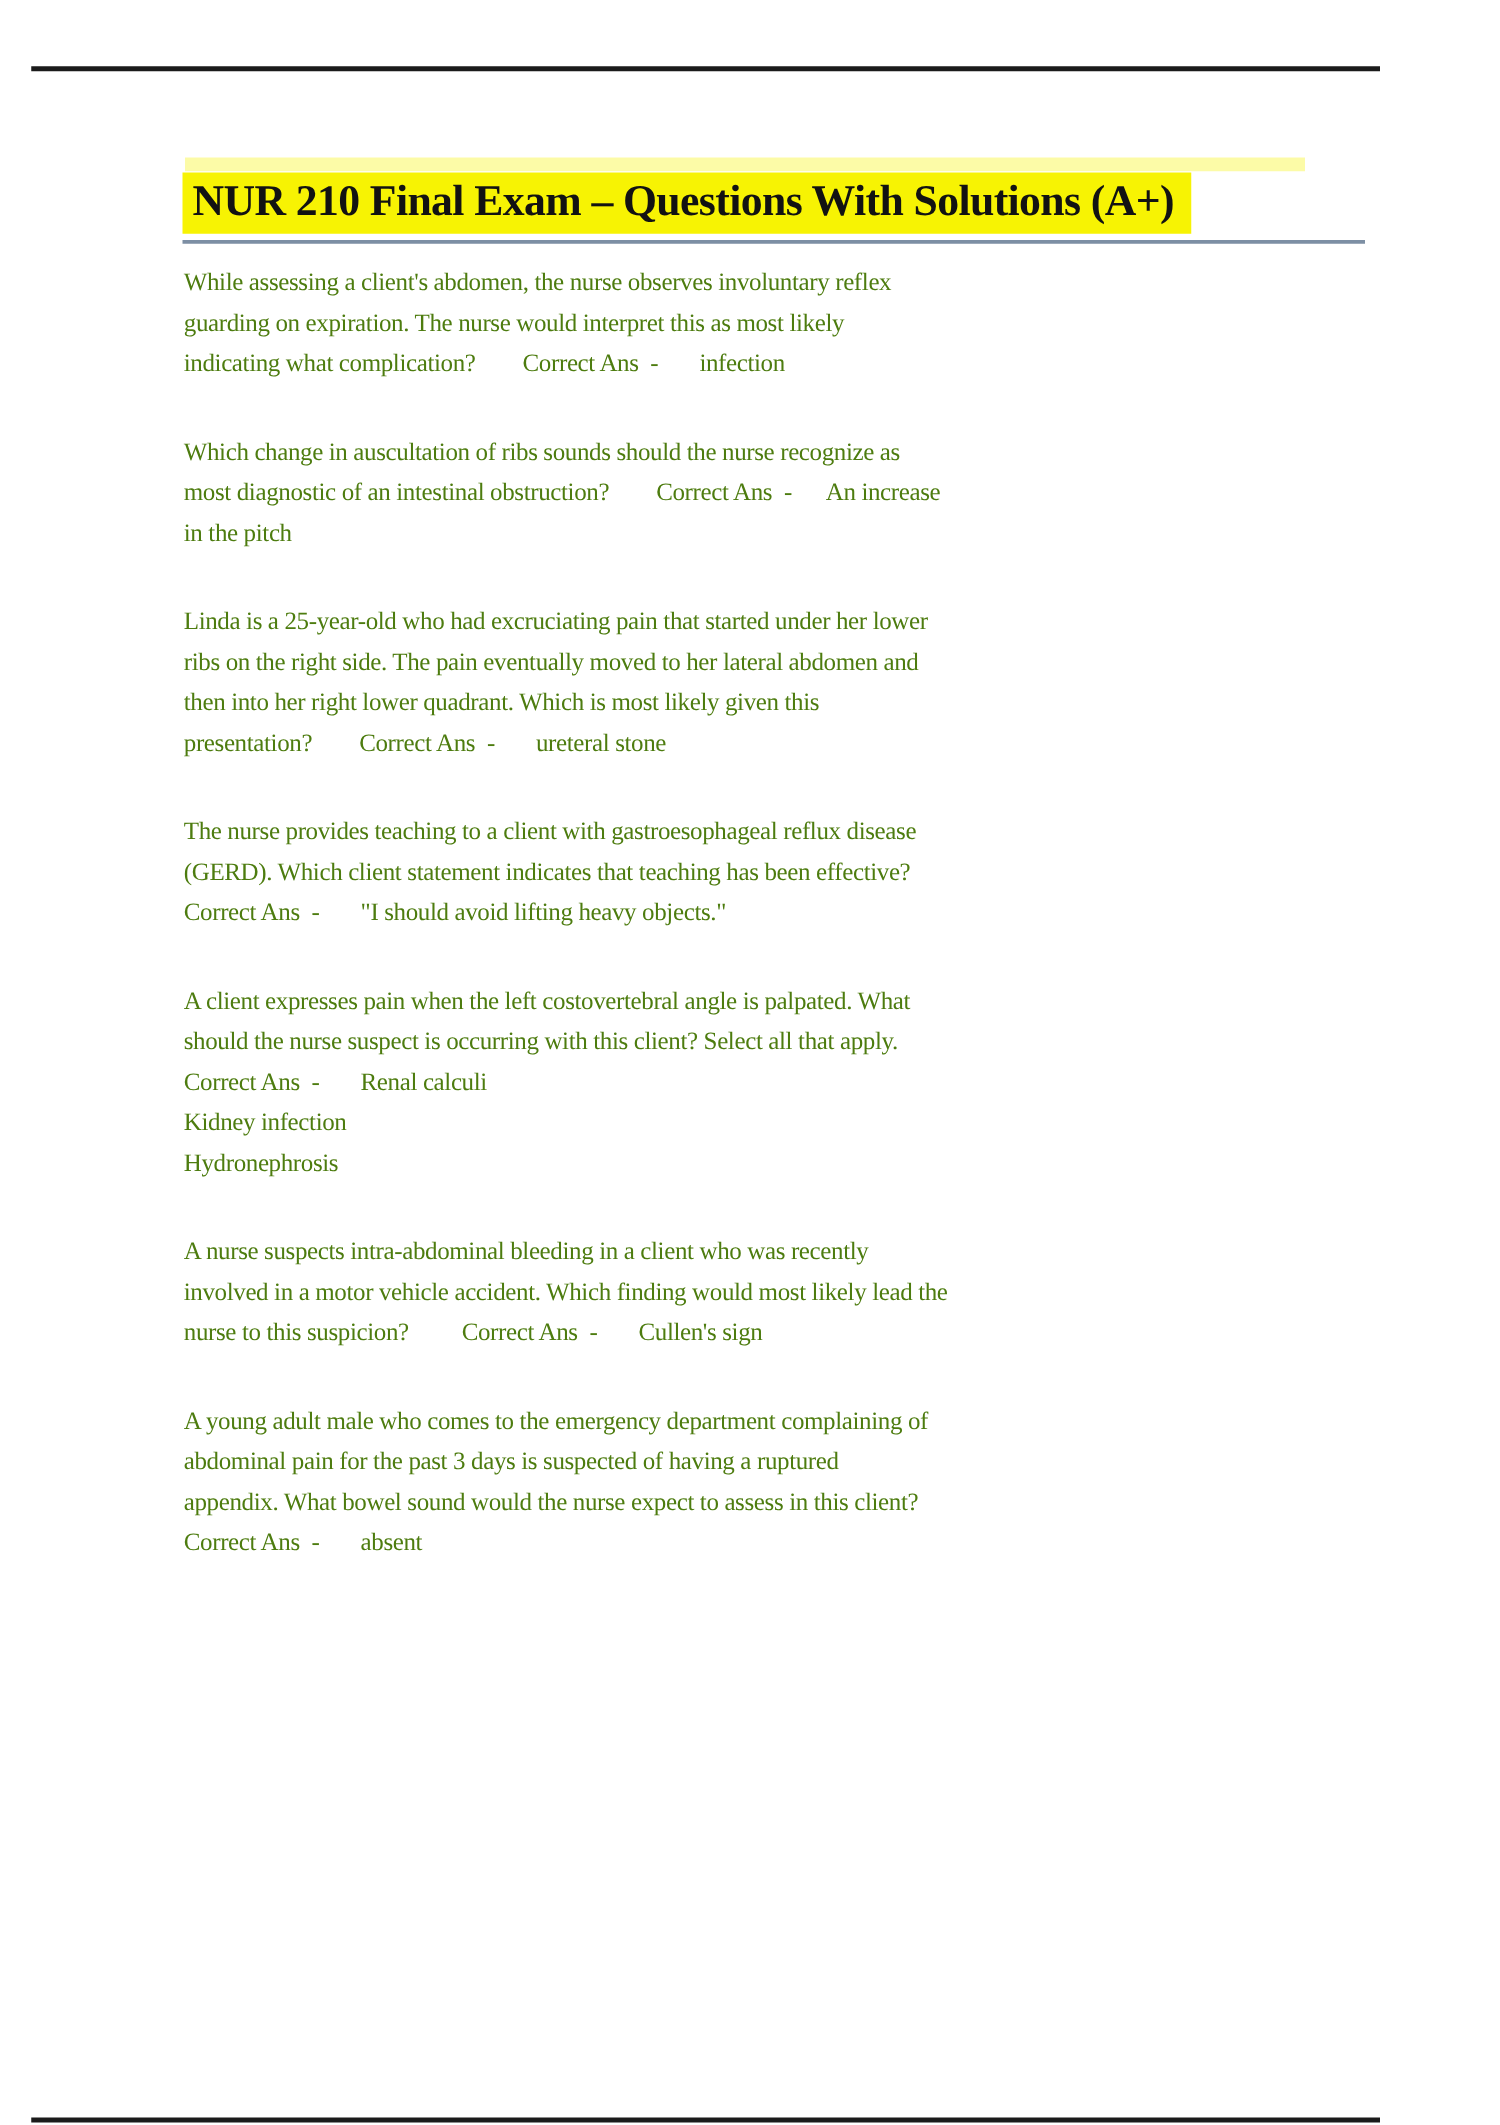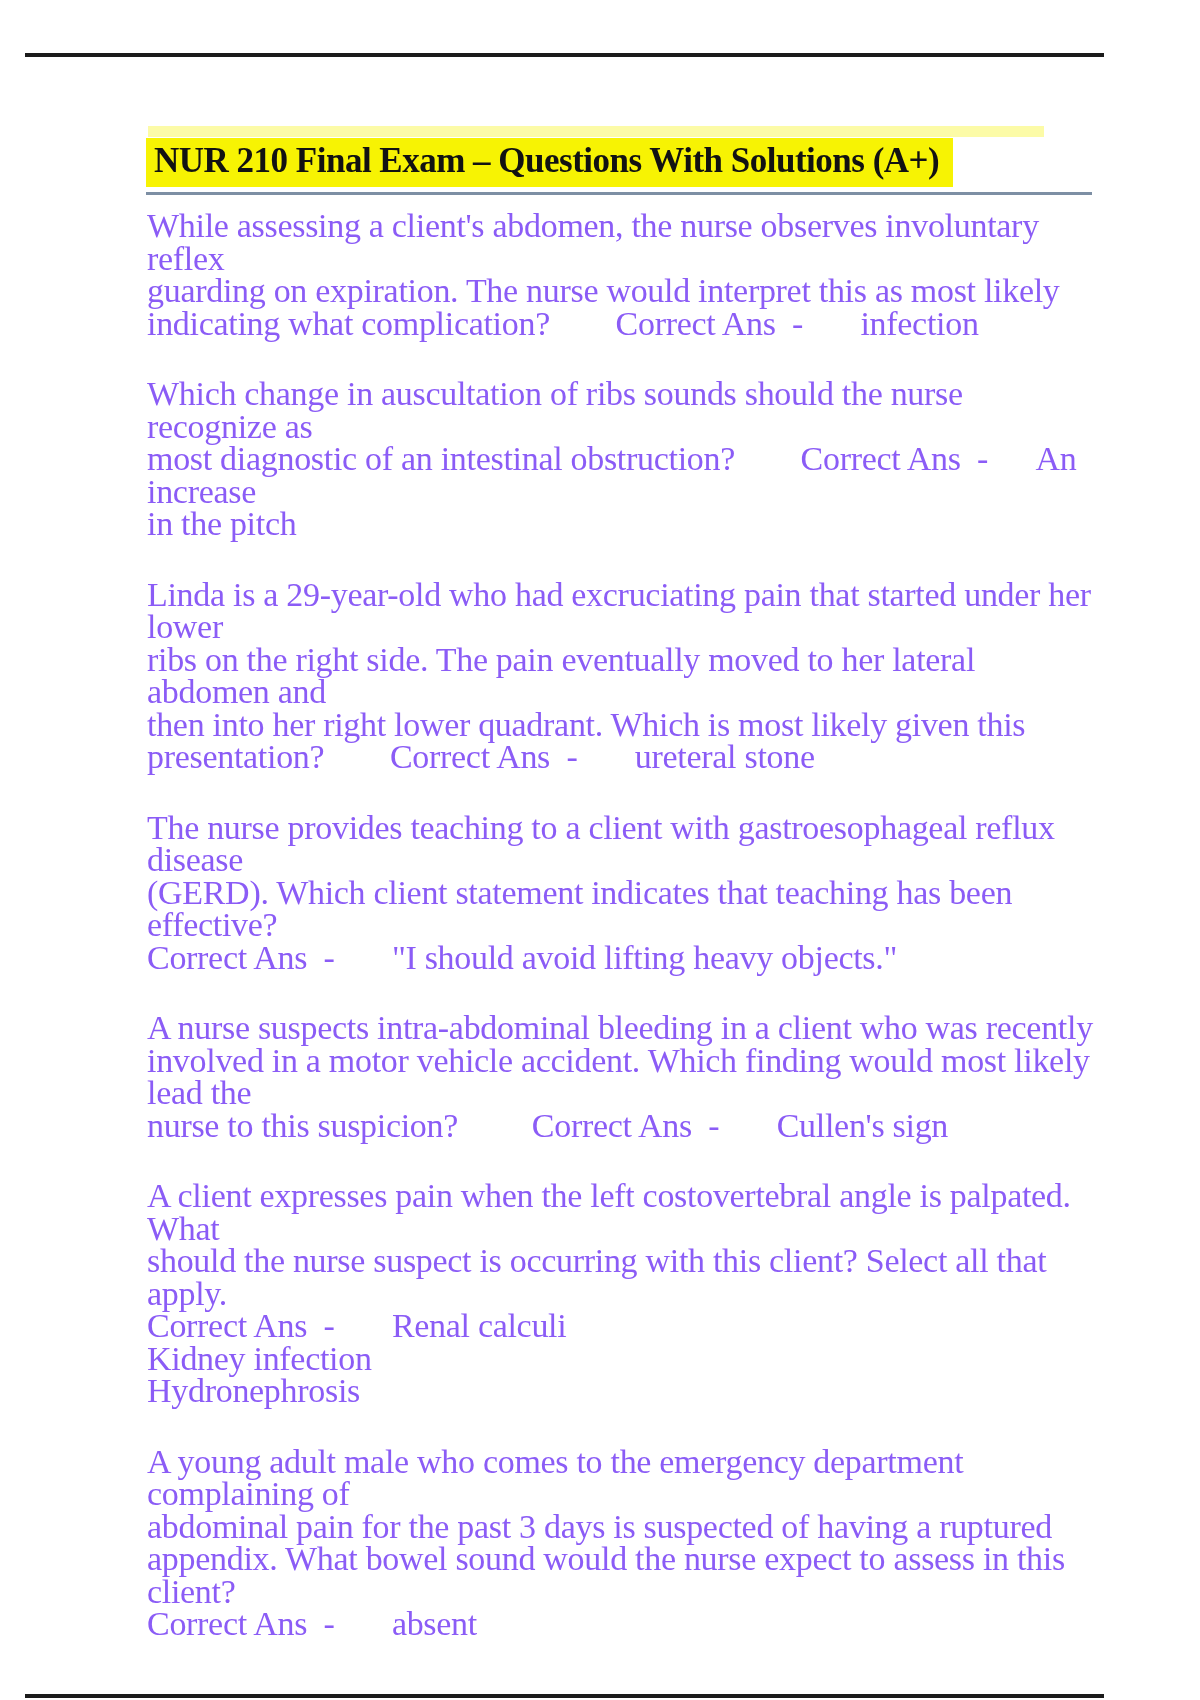--- a/index.html
+++ b/index.html
@@ -49,23 +49,23 @@
   .title-underline {
     position: absolute;
     top: 192px; left: 146px;
     width: 946px; height: 3px;
     background: #7d8fa4;
   }
   .body-text {
     position: absolute;
     top: 210px; left: 147px;
     width: 950px;
-    font-size: 34px;
+    font-size: 20px;
     line-height: 32.5px;
-    color: #8b5cf6;
+    color: #4d7c0f;
     letter-spacing: -0.3px;
   }
   .body-text p {
     margin: 0 0 38px 0;
     white-space: pre-wrap;
   }
 </style>
 </head>
 <body>
 
@@ -81,35 +81,35 @@
 
   <div class="title-underline"></div>
 
   <div class="body-text">
     <p>While assessing a client's abdomen, the nurse observes involuntary reflex
 guarding on expiration. The nurse would interpret this as most likely
 indicating what complication?        Correct Ans  -       infection</p>
     <p>Which change in auscultation of ribs sounds should the nurse recognize as
 most diagnostic of an intestinal obstruction?        Correct Ans  -      An increase
 in the pitch</p>
-    <p>Linda is a 29-year-old who had excruciating pain that started under her lower
+    <p>Linda is a 25-year-old who had excruciating pain that started under her lower
 ribs on the right side. The pain eventually moved to her lateral abdomen and
 then into her right lower quadrant. Which is most likely given this
 presentation?        Correct Ans  -       ureteral stone</p>
     <p>The nurse provides teaching to a client with gastroesophageal reflux disease
 (GERD). Which client statement indicates that teaching has been effective?
 Correct Ans  -       "I should avoid lifting heavy objects."</p>
-    <p>A nurse suspects intra-abdominal bleeding in a client who was recently
-involved in a motor vehicle accident. Which finding would most likely lead the
-nurse to this suspicion?         Correct Ans  -       Cullen's sign</p>
     <p>A client expresses pain when the left costovertebral angle is palpated. What
 should the nurse suspect is occurring with this client? Select all that apply.
 Correct Ans  -       Renal calculi
 Kidney infection
 Hydronephrosis</p>
+    <p>A nurse suspects intra-abdominal bleeding in a client who was recently
+involved in a motor vehicle accident. Which finding would most likely lead the
+nurse to this suspicion?         Correct Ans  -       Cullen's sign</p>
     <p>A young adult male who comes to the emergency department complaining of
 abdominal pain for the past 3 days is suspected of having a ruptured
 appendix. What bowel sound would the nurse expect to assess in this client?
 Correct Ans  -       absent</p>
   </div>
 
   <div class="bottom-rule"></div>
 
 </div>
 

